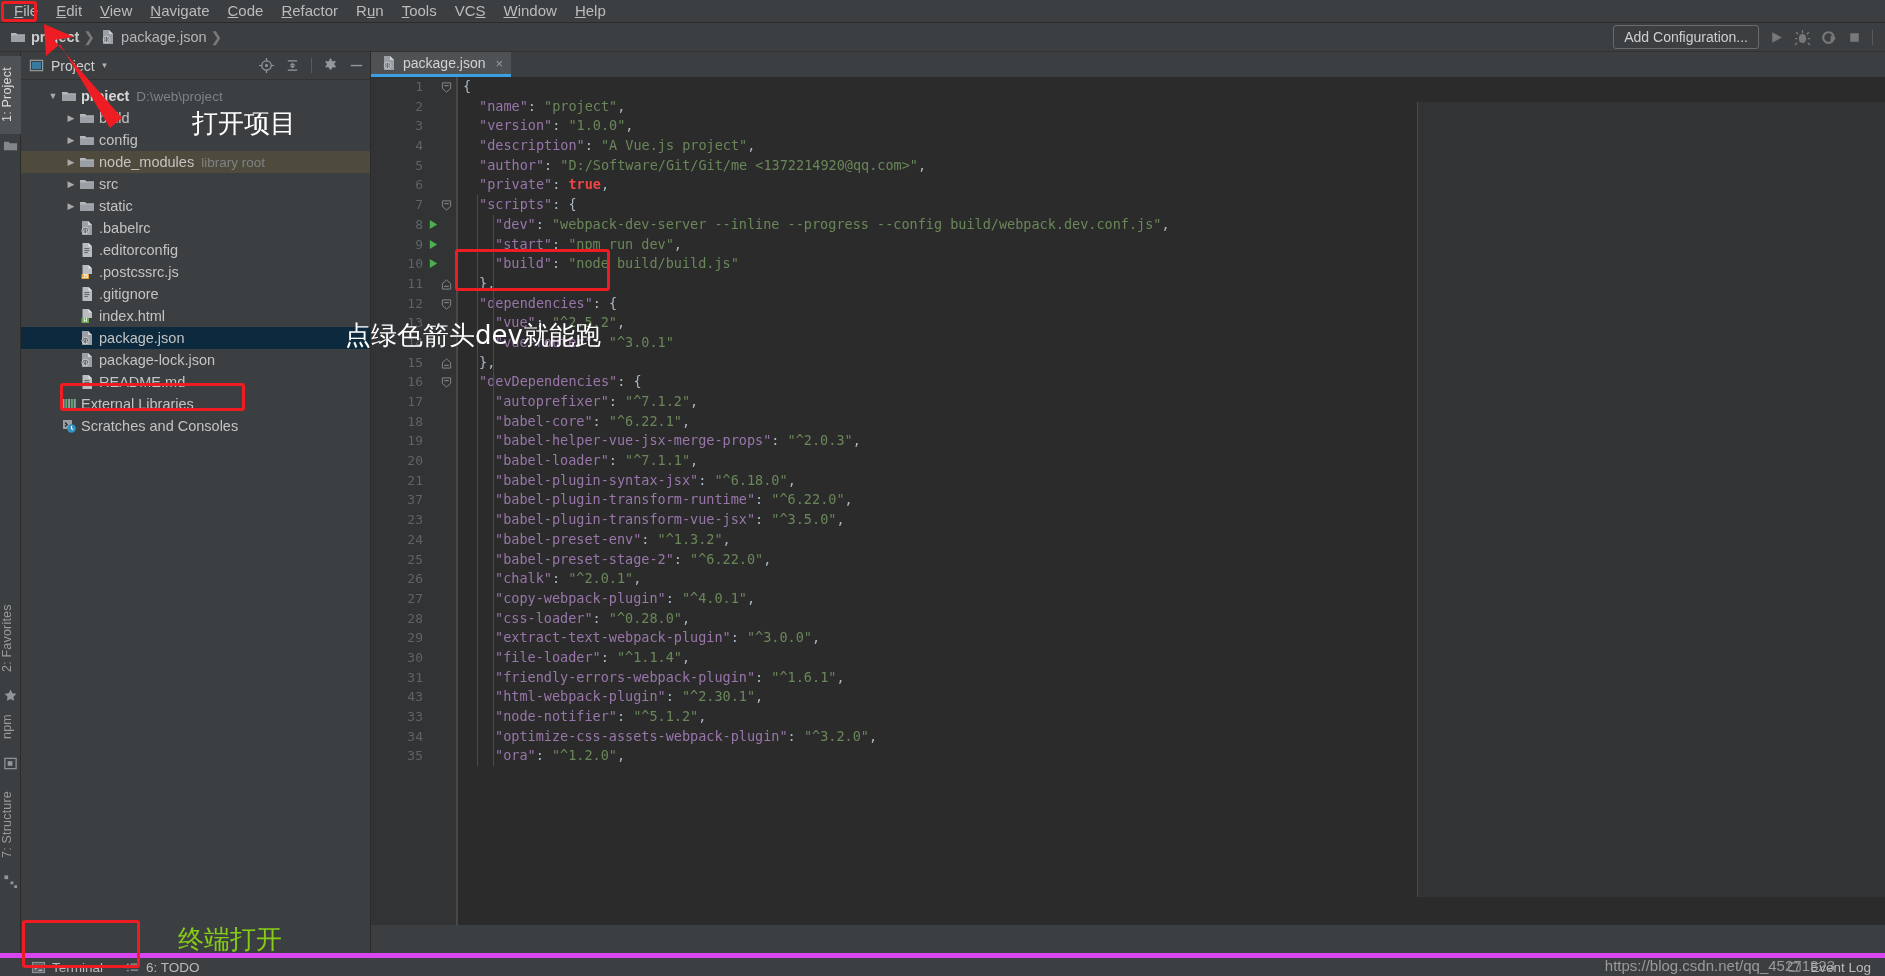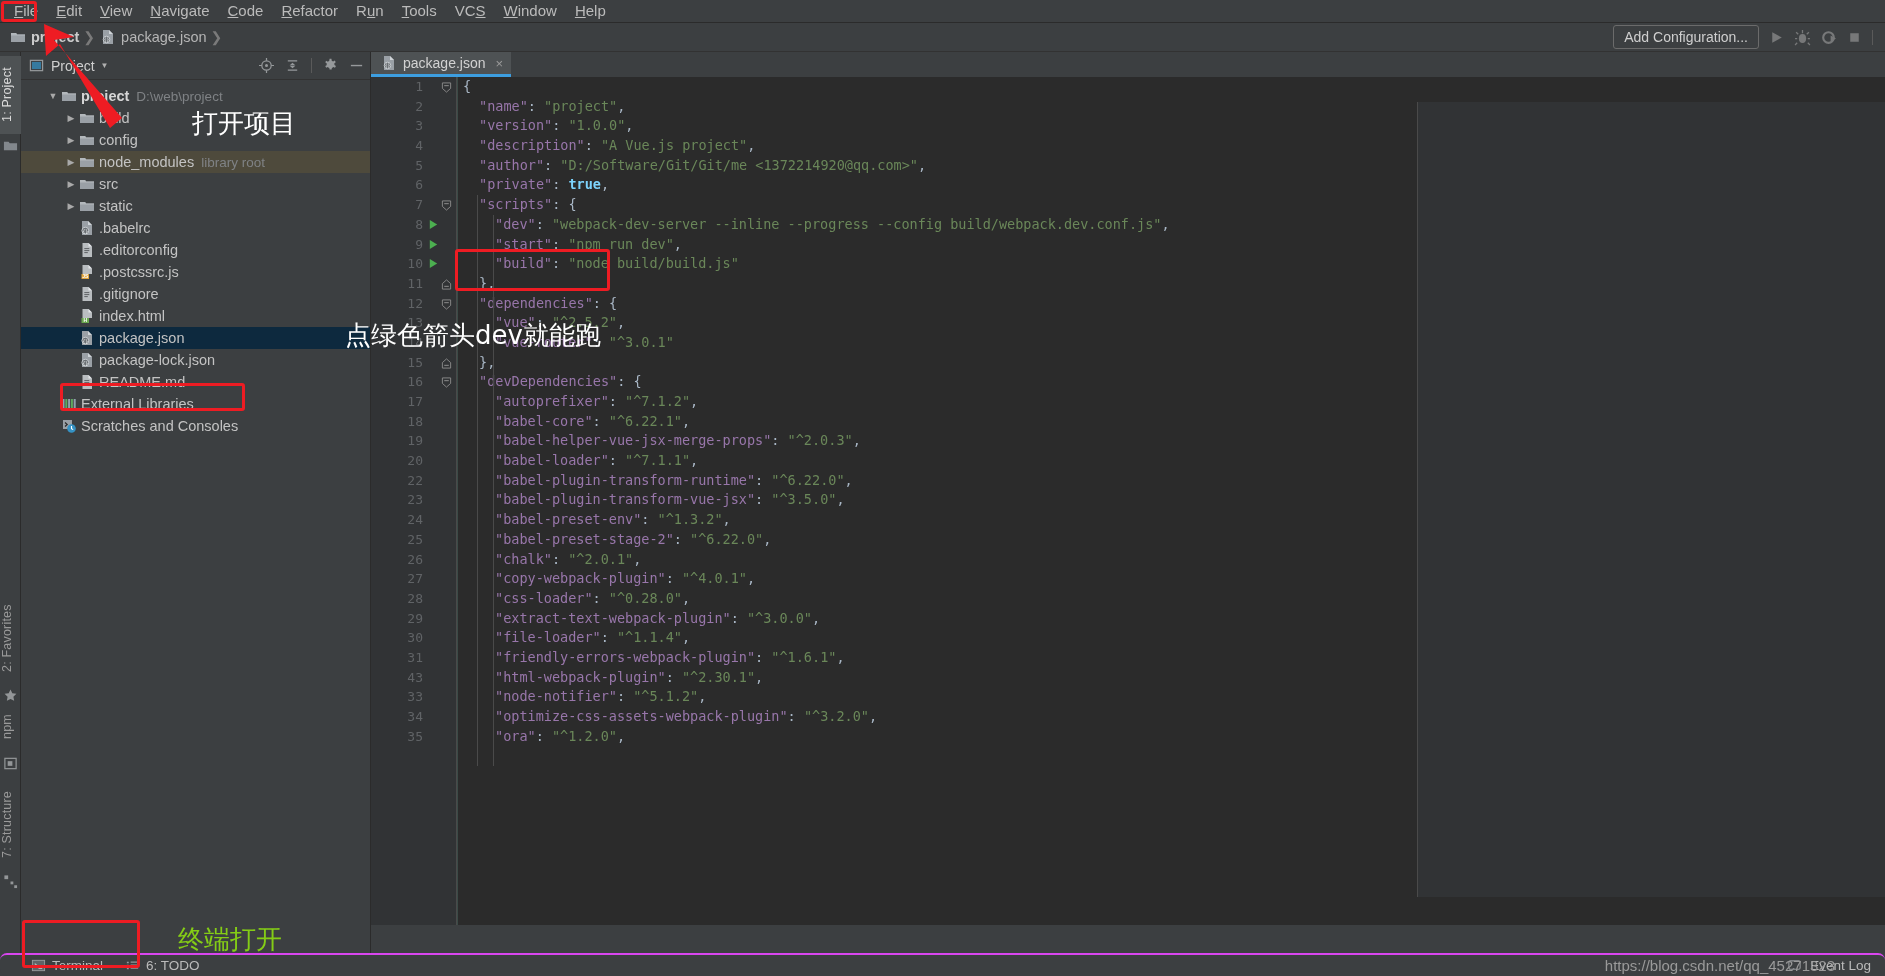--- a/index.html
+++ b/index.html
@@ -110,35 +110,35 @@
   .lnum {
     position: absolute; left: 0; width: 52px; text-align: right;
     color: #606366; font-family: "DejaVu Sans Mono", monospace; font-size: 13px;
   }
   .runarrow { position: absolute; left: 57px; top: 4px; }
   .fold { position: absolute; left: 70px; top: 5px; }
   .ctext { position: absolute; left: 92px; }
   .k { color: #9876aa; }      
   .s { color: #6a8759; }      
   .p { color: #a9b7c6; }      
-  .bool { color: #7dd3fc; font-weight: bold; }
+  .bool { color: #ef4444; font-weight: bold; }
   .caret-line { position: absolute; left: 86px; top: 0; bottom: 0; width: 1px; background: #3b4b47; }
   .indentguide { position: absolute; width: 1px; background: #4a4a4a; }
 
   .rightpane {
     position: absolute; top: 25px; left: 1046px; width: 468px; bottom: 28px;
     background: #313335; border-left: 1px solid #4a4a4a;
   }
   .editor-bottom-gap { position: absolute; left: 0; right: 0; bottom: 0; height: 28px; background: #3c3f41; }
 
   
   .statusbar {
     position: absolute; left: 0; bottom: 0; width: 1885px; height: 23px;
     background: #3c3f41; display: flex; align-items: center;
-    border-top: 2px solid #d946ef; font-size: 13.5px; color: #bbbbbb; border-radius: 7px;
+    border-top: 5px solid #d946ef; font-size: 13.5px; color: #bbbbbb;
   }
   .sb-item { display: flex; align-items: center; gap: 6px; padding: 0 12px 0 10px; }
   .sb-right { margin-left: auto; display: flex; align-items: center; gap: 8px; padding-right: 14px; }
 
   
   .anno-box {
     position: absolute; border: 3px solid #ee1c23; border-radius: 3px;
     pointer-events: none;
   }
   .anno-text {
@@ -470,21 +470,22 @@
               <path d="M3.5 8h5" stroke="#8c8c8c" stroke-width="1.1"></path>
             </svg><span class="ctext" style="padding-left: 16px;"><span class="p">},</span></span></div>
           <div class="cline"><span class="lnum">16</span><svg viewBox="0 0 12 12" width="11" height="11" class="fold">
               <path d="M1.5 1h9v6l-4.5 4L1.5 7z" fill="none" stroke="#8c8c8c" stroke-width="1"></path>
               <path d="M3.5 4h5" stroke="#8c8c8c" stroke-width="1.1"></path>
             </svg><span class="ctext" style="padding-left: 16px;"><span class="k">"devDependencies"</span><span class="p">: {</span></span></div>
           <div class="cline"><span class="lnum">17</span><span class="ctext" style="padding-left: 32px;"><span class="k">"autoprefixer"</span><span class="p">: </span><span class="s">"^7.1.2"</span><span class="p">,</span></span></div>
           <div class="cline"><span class="lnum">18</span><span class="ctext" style="padding-left: 32px;"><span class="k">"babel-core"</span><span class="p">: </span><span class="s">"^6.22.1"</span><span class="p">,</span></span></div>
           <div class="cline"><span class="lnum">19</span><span class="ctext" style="padding-left: 32px;"><span class="k">"babel-helper-vue-jsx-merge-props"</span><span class="p">: </span><span class="s">"^2.0.3"</span><span class="p">,</span></span></div>
           <div class="cline"><span class="lnum">20</span><span class="ctext" style="padding-left: 32px;"><span class="k">"babel-loader"</span><span class="p">: </span><span class="s">"^7.1.1"</span><span class="p">,</span></span></div>
-          <div class="cline"><span class="lnum">22</span><span class="ctext" style="padding-left: 32px;"><span class="k">"babel-plugin-transform-runtime"</span><span class="p">: </span><span class="s">"^6.22.0"</span><span class="p">,</span></span></div>
+          <div class="cline"><span class="lnum">21</span><span class="ctext" style="padding-left: 32px;"><span class="k">"babel-plugin-syntax-jsx"</span><span class="p">: </span><span class="s">"^6.18.0"</span><span class="p">,</span></span></div>
+          <div class="cline"><span class="lnum">37</span><span class="ctext" style="padding-left: 32px;"><span class="k">"babel-plugin-transform-runtime"</span><span class="p">: </span><span class="s">"^6.22.0"</span><span class="p">,</span></span></div>
           <div class="cline"><span class="lnum">23</span><span class="ctext" style="padding-left: 32px;"><span class="k">"babel-plugin-transform-vue-jsx"</span><span class="p">: </span><span class="s">"^3.5.0"</span><span class="p">,</span></span></div>
           <div class="cline"><span class="lnum">24</span><span class="ctext" style="padding-left: 32px;"><span class="k">"babel-preset-env"</span><span class="p">: </span><span class="s">"^1.3.2"</span><span class="p">,</span></span></div>
           <div class="cline"><span class="lnum">25</span><span class="ctext" style="padding-left: 32px;"><span class="k">"babel-preset-stage-2"</span><span class="p">: </span><span class="s">"^6.22.0"</span><span class="p">,</span></span></div>
           <div class="cline"><span class="lnum">26</span><span class="ctext" style="padding-left: 32px;"><span class="k">"chalk"</span><span class="p">: </span><span class="s">"^2.0.1"</span><span class="p">,</span></span></div>
           <div class="cline"><span class="lnum">27</span><span class="ctext" style="padding-left: 32px;"><span class="k">"copy-webpack-plugin"</span><span class="p">: </span><span class="s">"^4.0.1"</span><span class="p">,</span></span></div>
           <div class="cline"><span class="lnum">28</span><span class="ctext" style="padding-left: 32px;"><span class="k">"css-loader"</span><span class="p">: </span><span class="s">"^0.28.0"</span><span class="p">,</span></span></div>
           <div class="cline"><span class="lnum">29</span><span class="ctext" style="padding-left: 32px;"><span class="k">"extract-text-webpack-plugin"</span><span class="p">: </span><span class="s">"^3.0.0"</span><span class="p">,</span></span></div>
           <div class="cline"><span class="lnum">30</span><span class="ctext" style="padding-left: 32px;"><span class="k">"file-loader"</span><span class="p">: </span><span class="s">"^1.1.4"</span><span class="p">,</span></span></div>
           <div class="cline"><span class="lnum">31</span><span class="ctext" style="padding-left: 32px;"><span class="k">"friendly-errors-webpack-plugin"</span><span class="p">: </span><span class="s">"^1.6.1"</span><span class="p">,</span></span></div>
           <div class="cline"><span class="lnum">43</span><span class="ctext" style="padding-left: 32px;"><span class="k">"html-webpack-plugin"</span><span class="p">: </span><span class="s">"^2.30.1"</span><span class="p">,</span></span></div>

